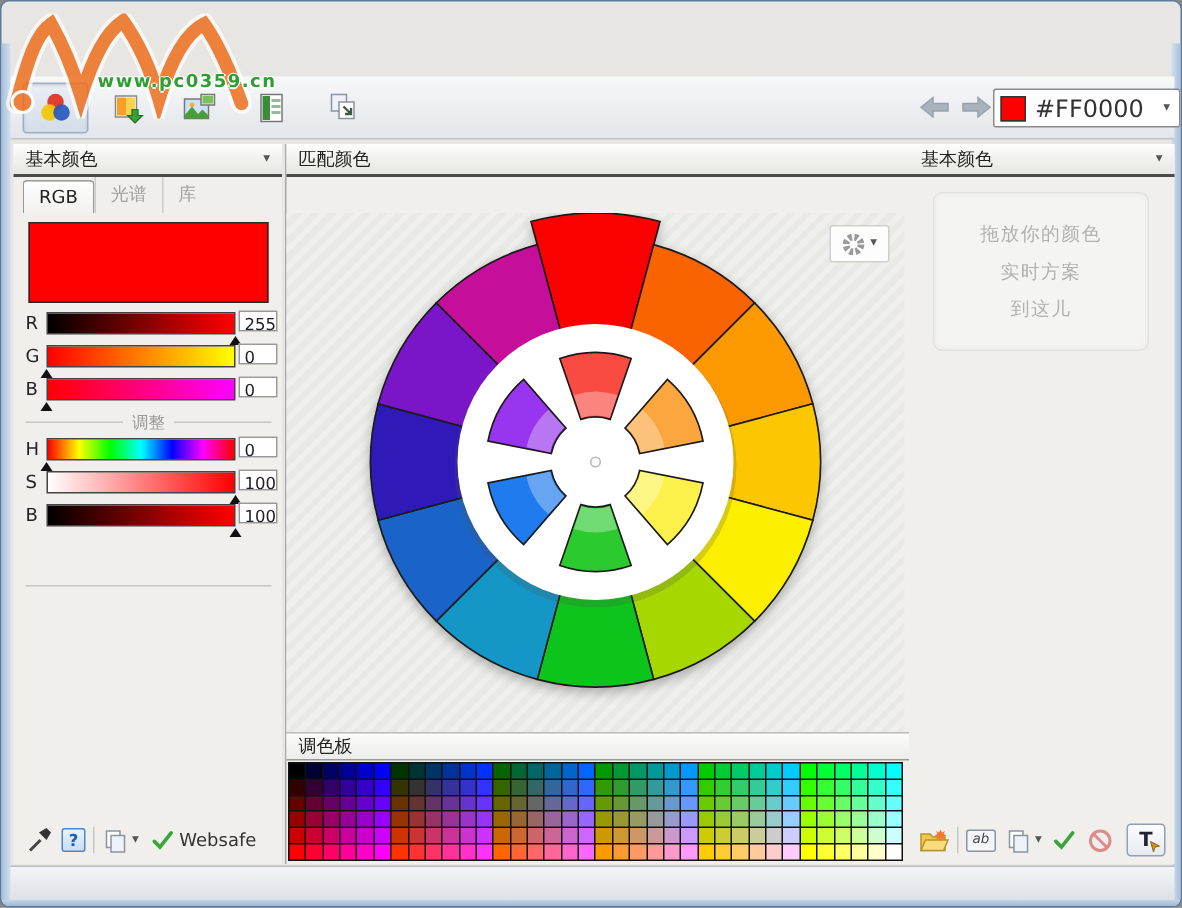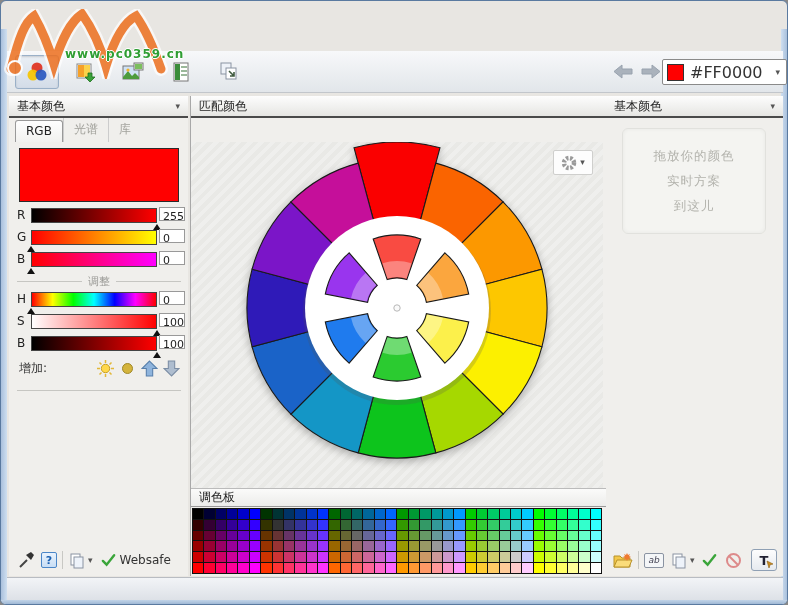--- a/index.html
+++ b/index.html
@@ -270,46 +270,20 @@
         </div>
         <div class="slider-row" style="top: 44px;">
           <span class="slider-label">B</span>
           <div class="trackwrap">
             <div class="track" style="background: linear-gradient(to right, rgb(0, 0, 0), rgb(255, 0, 0));"></div>
             <div class="marker" style="left: 100%;"></div>
           </div>
           <div class="valbox">100</div>
         </div>
       </div>
-    <div id="increase-row">
-      <span id="increase-label">增加:</span>
-      <span class="inc-btn" style="left:86px">
-        <svg width="19" height="19" viewBox="0 0 19 19">
-          <g stroke="#e2b838" stroke-width="1.5">
-              <path d="M9.5,1 v3 M9.5,15 v3 M1,9.5 h3 M15,9.5 h3 M3.5,3.5 l2,2 M13.5,13.5 l2,2 M15.5,3.5 l-2,2 M5.5,13.5 l-2,2"></path>
-            </g>
-          <circle cx="9.5" cy="9.5" r="4.2" fill="#ffd84a" stroke="#c8a028"></circle>
-        </svg>
-        </span>
-      <span class="inc-btn" style="left:108px">
-        <svg width="19" height="19" viewBox="0 0 19 19">
-          <circle cx="9.5" cy="9.5" r="5" fill="#d4b43c" stroke="#a08828"></circle>
-        </svg>
-        </span>
-      <span class="inc-btn" style="left:130px">
-        <svg width="17" height="17" viewBox="0 0 16 16">
-          <path d="M8,1 L15,8 L11,8 L11,15 L5,15 L5,8 L1,8 Z" fill="#8fb4dc" stroke="#5880ac"></path>
-        </svg>
-        </span>
-      <span class="inc-btn" style="left:152px">
-        <svg width="17" height="17" viewBox="0 0 16 16">
-          <path d="M8,15 L1,8 L5,8 L5,1 L11,1 L11,8 L15,8 Z" fill="#aebdcf" stroke="#7b8da4"></path>
-        </svg>
-        </span>
-    </div>
     <div id="div-hex"></div>
     <div class="footer-bar" style="padding-left:8px">
       <span class="ft-item">
         <svg width="18" height="18" viewBox="0 0 18 18">
           <path d="M3,16 L10,9" stroke="#444" stroke-width="2"></path>
           <path d="M9,4 l5,5 3,-5 -3,-3 z" fill="#333"></path>
         </svg>
         </span>
       <span class="ft-item" style="margin-left:6px">
         <span class="helpbox">?</span>

